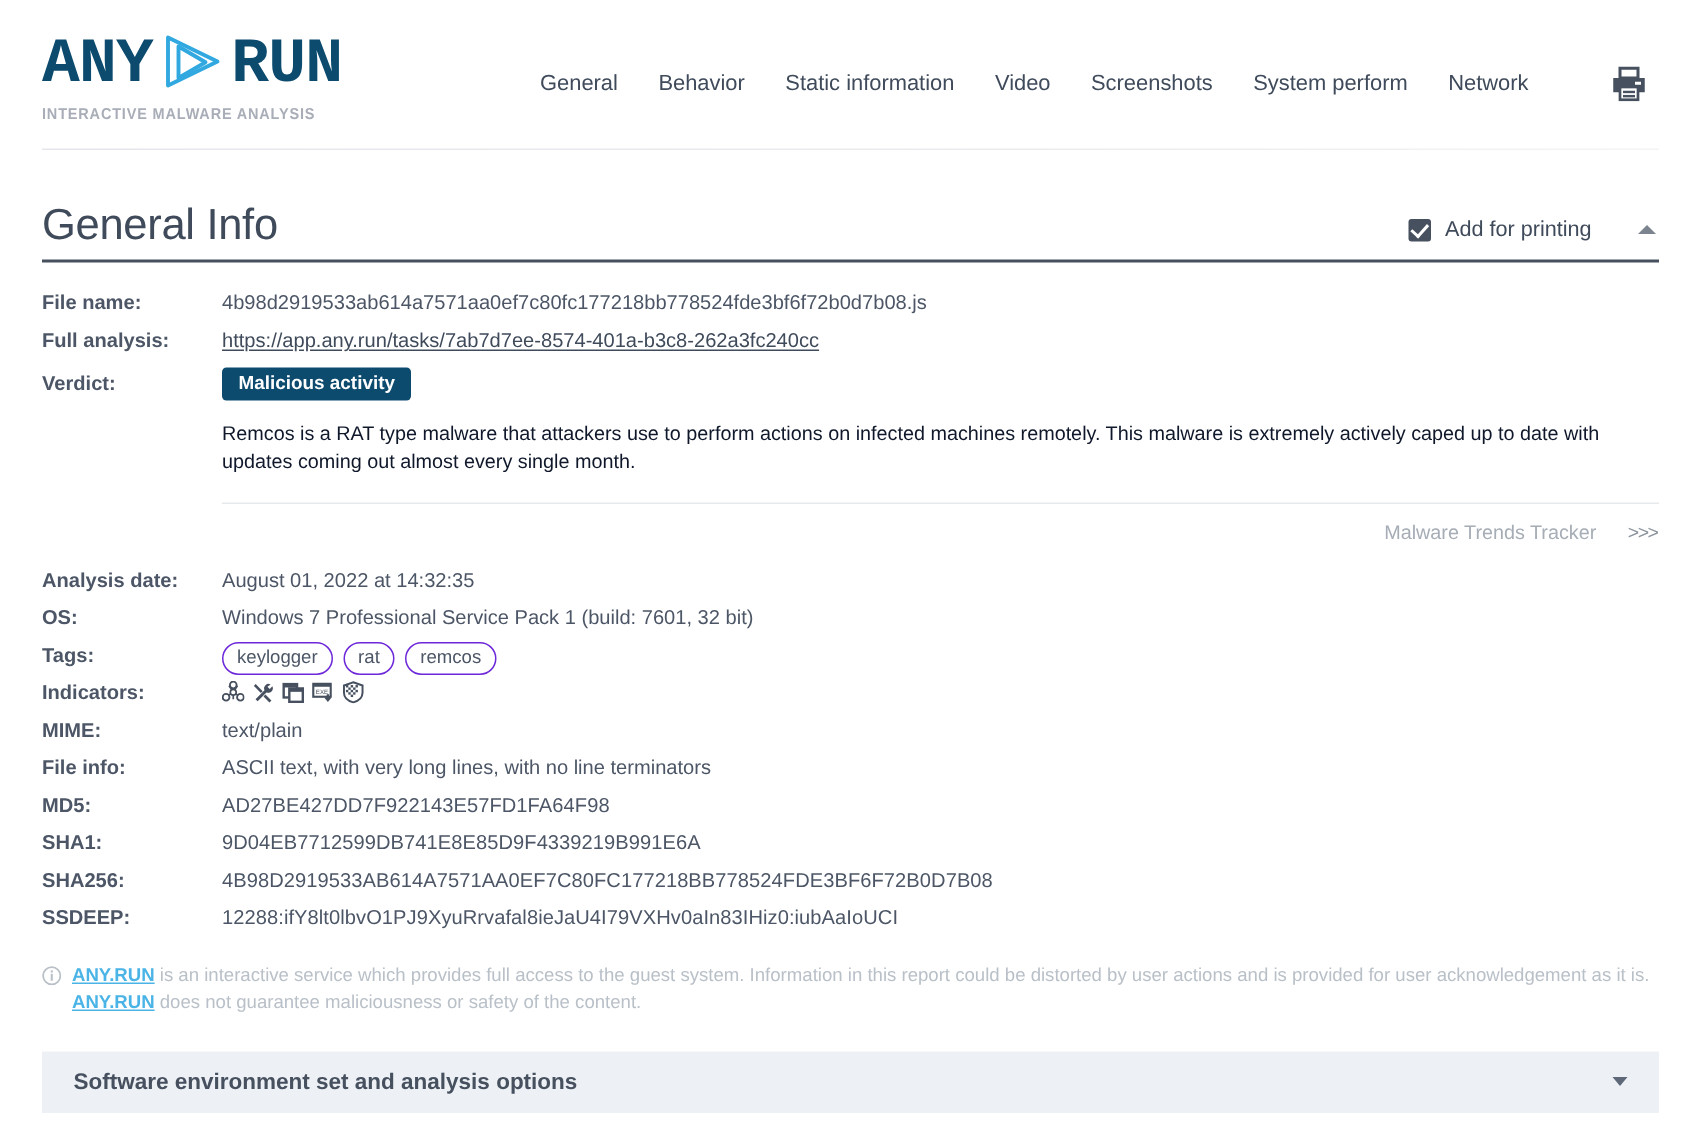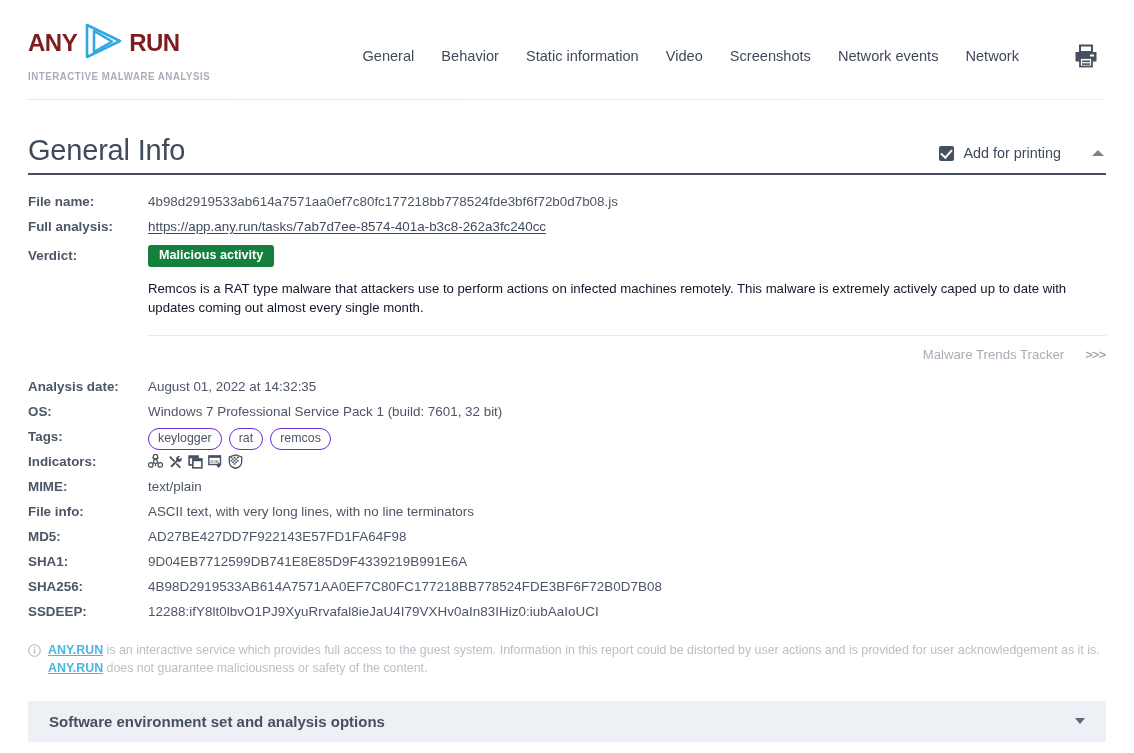--- a/index.html
+++ b/index.html
@@ -26,25 +26,25 @@
     flex-direction: column;
     justify-content: center;
     padding-top: 4px;
   }
   .logo-main {
     display: flex;
     align-items: center;
     height: 42px;
   }
   .logo-word {
-    font-family: Liberation Sans, sans-serif;
-    font-size: 24px;
+    font-family: Liberation Mono, monospace;
+    font-size: 42px;
     font-weight: 700;
     letter-spacing: -0.5px;
-    color: #7f1d1d;
+    color: #0c4a6e;
     line-height: 1;
   }
   .logo-mark { margin: 0 3px; display: block; }
   .logo-tag {
     margin-top: 6px;
     font-family: "Liberation Sans Narrow", "Liberation Sans", sans-serif;
     font-size: 10.5px;
     font-weight: 700;
     letter-spacing: 0.6px;
     color: #a8adb7;
@@ -161,21 +161,21 @@
   .val.mono-ish { letter-spacing: 0.05px; }
 
   a.link-dark {
     color: #3f4a5a;
     text-decoration: underline;
     text-underline-offset: 2px;
   }
 
   .badge {
     display: inline-block;
-    background: #15803d;
+    background: #0c4a6e;
     color: #fff;
     font-size: 12.6px;
     font-weight: 700;
     padding: 4px 11px 5px;
     border-radius: 3px;
     line-height: 1.05;
   }
 
   .threat-name {
     font-size: 13.4px;
@@ -295,21 +295,21 @@
     </div>
     <div class="logo-tag">INTERACTIVE MALWARE ANALYSIS</div>
   </div>
 
   <nav class="nav">
     <span class="nav-item">General</span>
     <span class="nav-item">Behavior</span>
     <span class="nav-item">Static information</span>
     <span class="nav-item">Video</span>
     <span class="nav-item">Screenshots</span>
-    <span class="nav-item">Network events</span>
+    <span class="nav-item">System perform</span>
     <span class="nav-item">Network</span>
 
     <span class="print-btn">
       <svg width="28" height="28" viewBox="0 0 28 28">
         <rect x="8" y="3.5" width="12" height="6.5" fill="none" stroke="#46505f" stroke-width="2"></rect>
         <rect x="3.5" y="10" width="21" height="9.5" fill="#46505f"></rect>
         <rect x="18" y="12.5" width="4" height="2" fill="#ffffff"></rect>
         <rect x="8" y="16" width="12" height="8.5" fill="#ffffff" stroke="#46505f" stroke-width="1.8"></rect>
         <rect x="10" y="18.5" width="8" height="1.6" fill="#46505f"></rect>
         <rect x="10" y="21.3" width="8" height="1.6" fill="#46505f"></rect>

